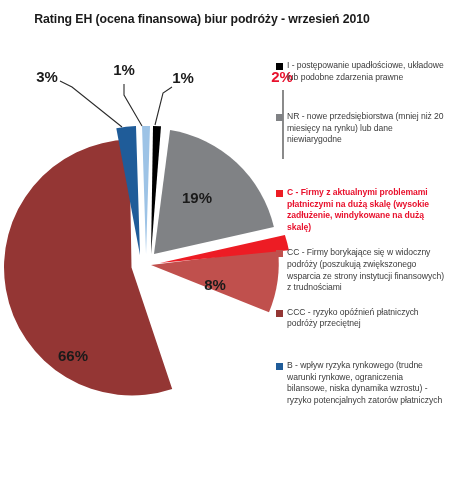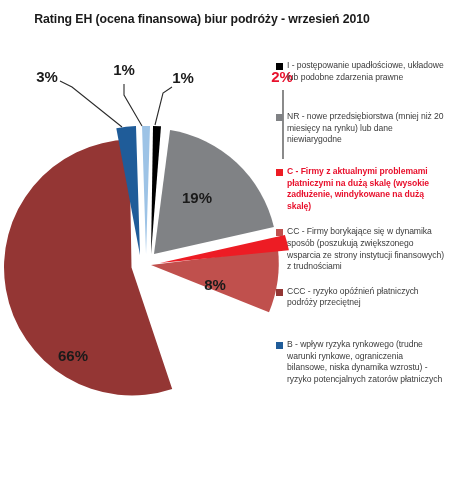--- a/index.html
+++ b/index.html
@@ -153,28 +153,28 @@
   <div class="legend-item">
     <span class="legend-marker" style="background:#000000"></span>
     <span class="legend-text">I - postępowanie upadłościowe, układowe lub podobne zdarzenia prawne</span>
   </div>
 
   <div class="legend-item" style="margin-top:28px">
     <span class="legend-marker" style="background:#808285"></span>
     <span class="legend-text">NR - nowe przedsiębiorstwa (mniej niż 20 miesięcy na rynku) lub dane niewiarygodne</span>
   </div>
 
-  <div class="legend-item highlight" style="margin-top:20px">
+  <div class="legend-item highlight" style="margin-top:41px">
     <span class="legend-marker" style="background:#ed1c24"></span>
     <span class="legend-text">C - Firmy z aktualnymi problemami płatniczymi na dużą skalę (wysokie zadłużenie, windykowane na dużą skalę)</span>
   </div>
 
   <div class="legend-item" style="margin-top:14px">
     <span class="legend-marker" style="background:#c0504d"></span>
-    <span class="legend-text">CC - Firmy borykające się w dynamika sposób (poszukują zwiększonego wsparcia ze strony instytucji finansowych) z trudnościami</span>
+    <span class="legend-text">CC - Firmy borykające się w widoczny podróży (poszukują zwiększonego wsparcia ze strony instytucji finansowych) z trudnościami</span>
   </div>
 
   <div class="legend-item" style="margin-top:6px">
     <span class="legend-marker" style="background:#943634"></span>
     <span class="legend-text">CCC - ryzyko opóźnień płatniczych podróży przeciętnej</span>
   </div>
 
   <div class="legend-item" style="margin-top:30px">
     <span class="legend-marker" style="background:#1f5c99"></span>
     <span class="legend-text">B - wpływ ryzyka rynkowego (trudne warunki rynkowe, ograniczenia bilansowe, niska dynamika wzrostu) - ryzyko potencjalnych zatorów płatniczych</span>

